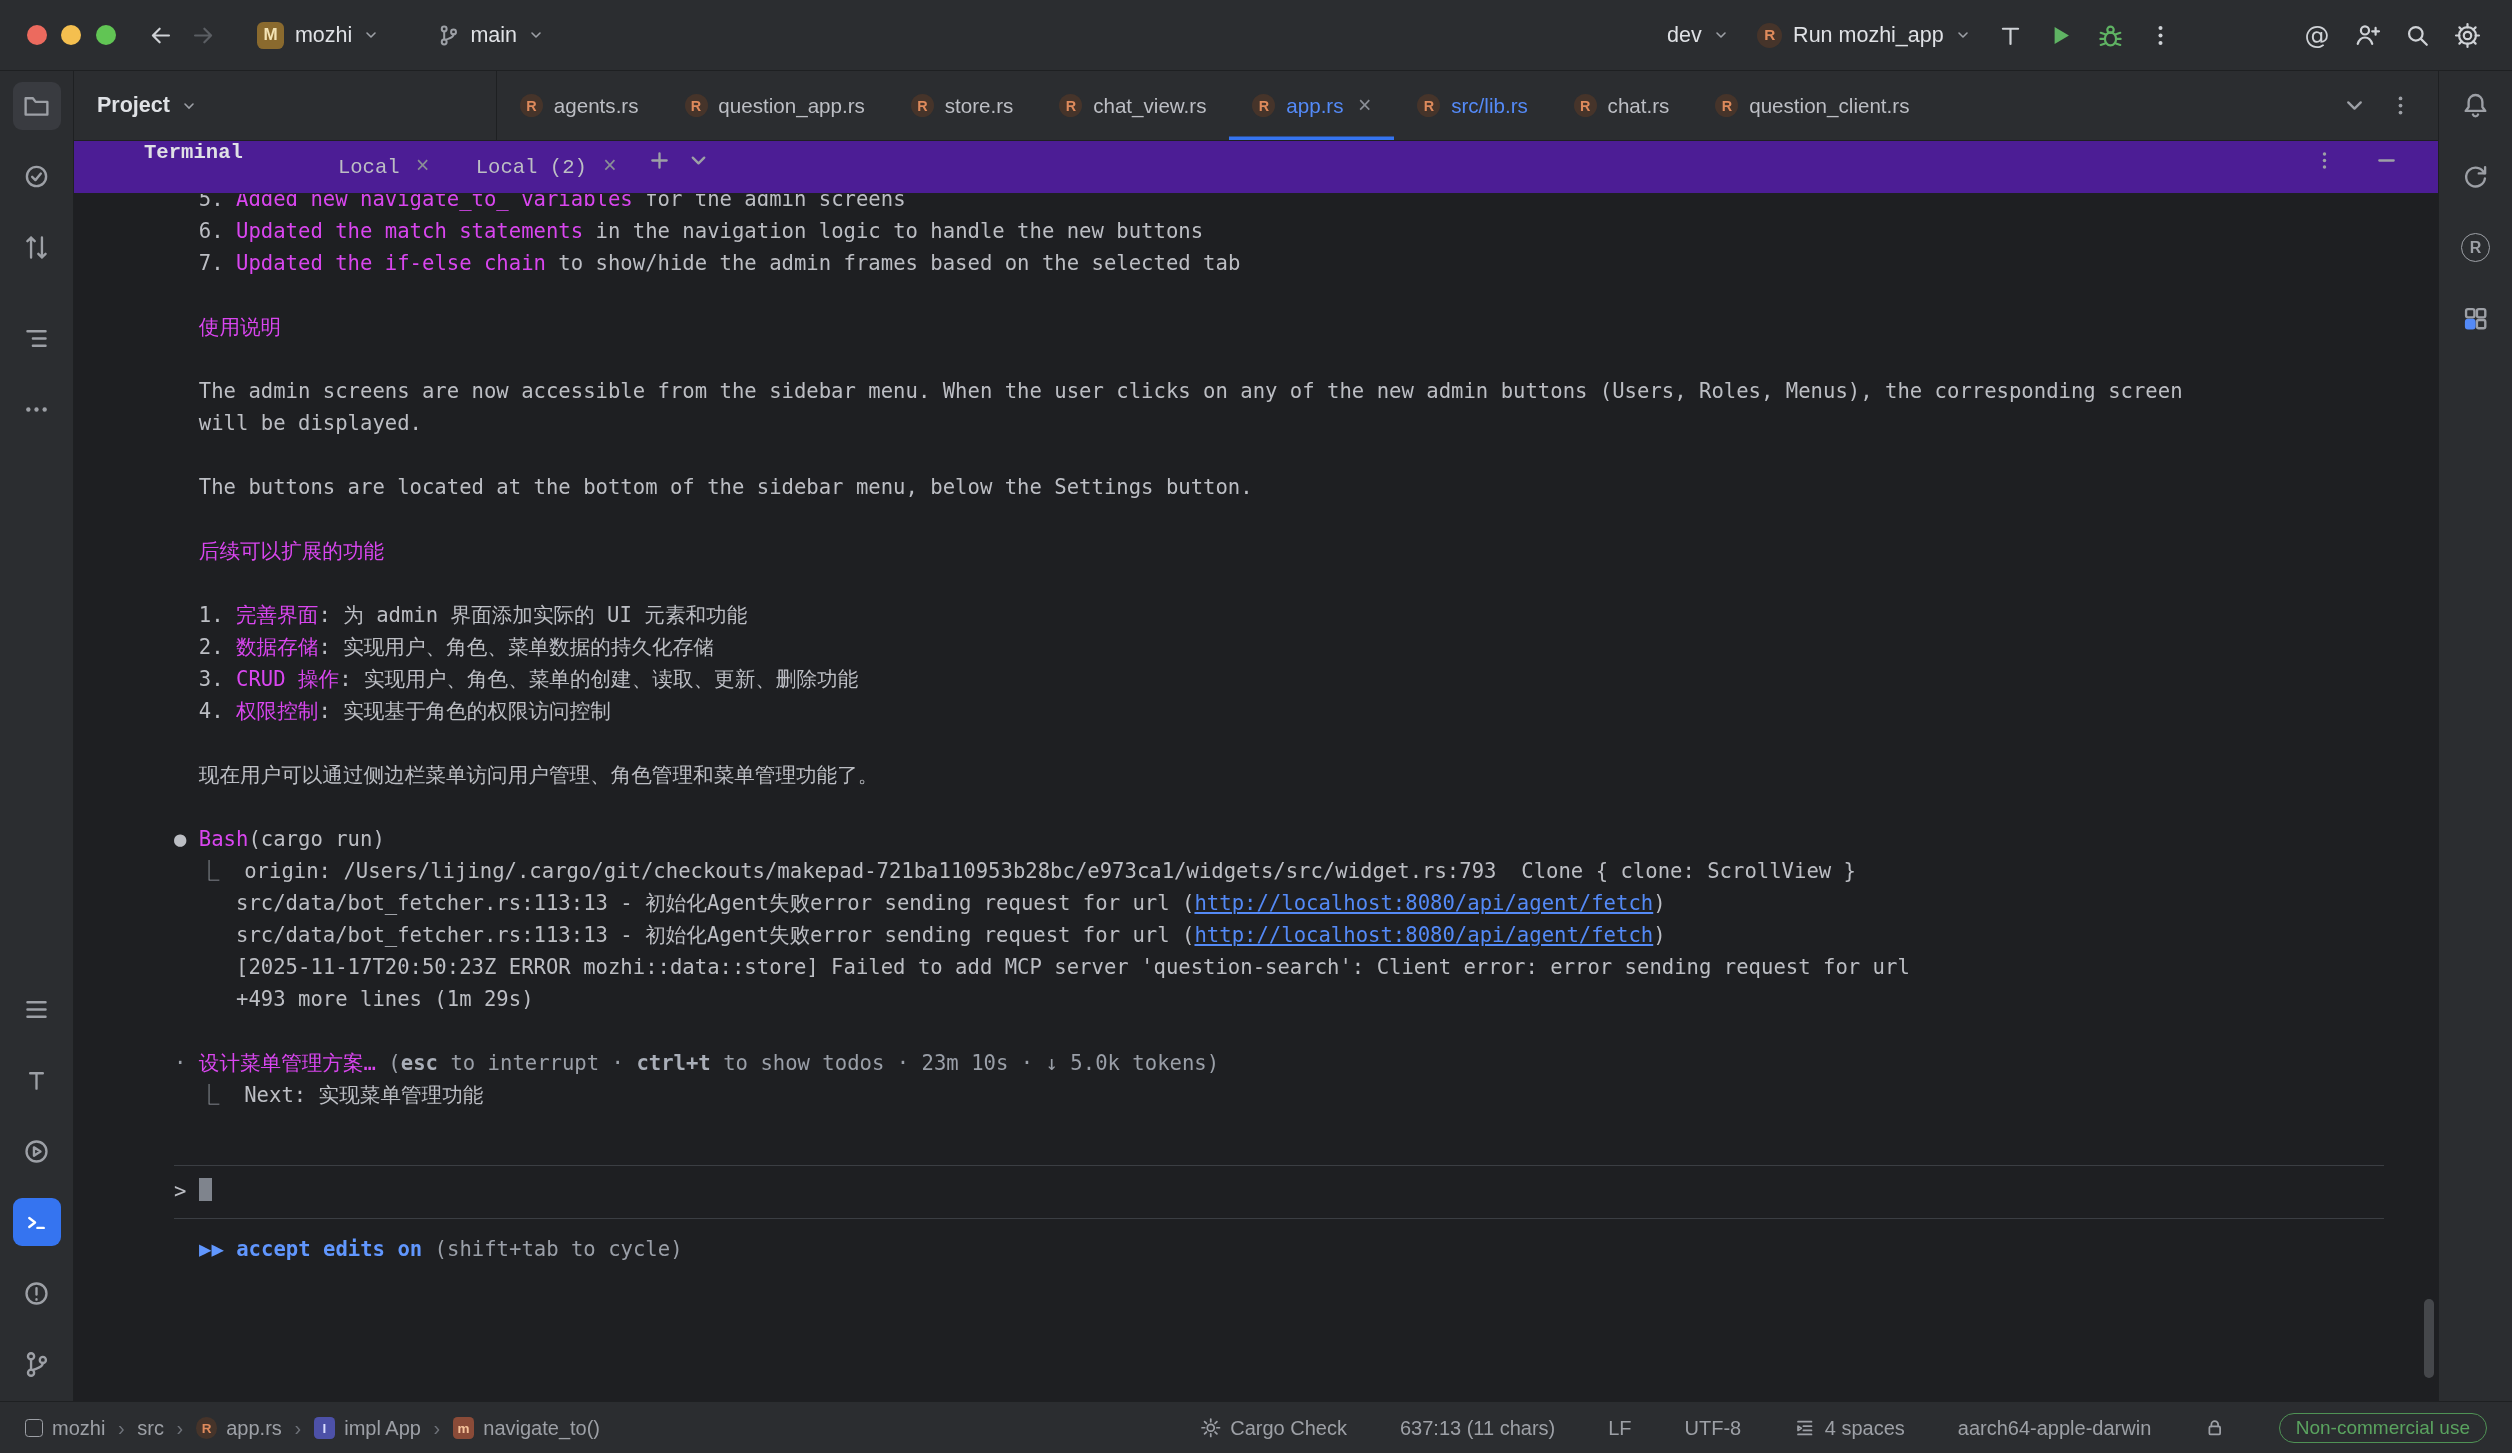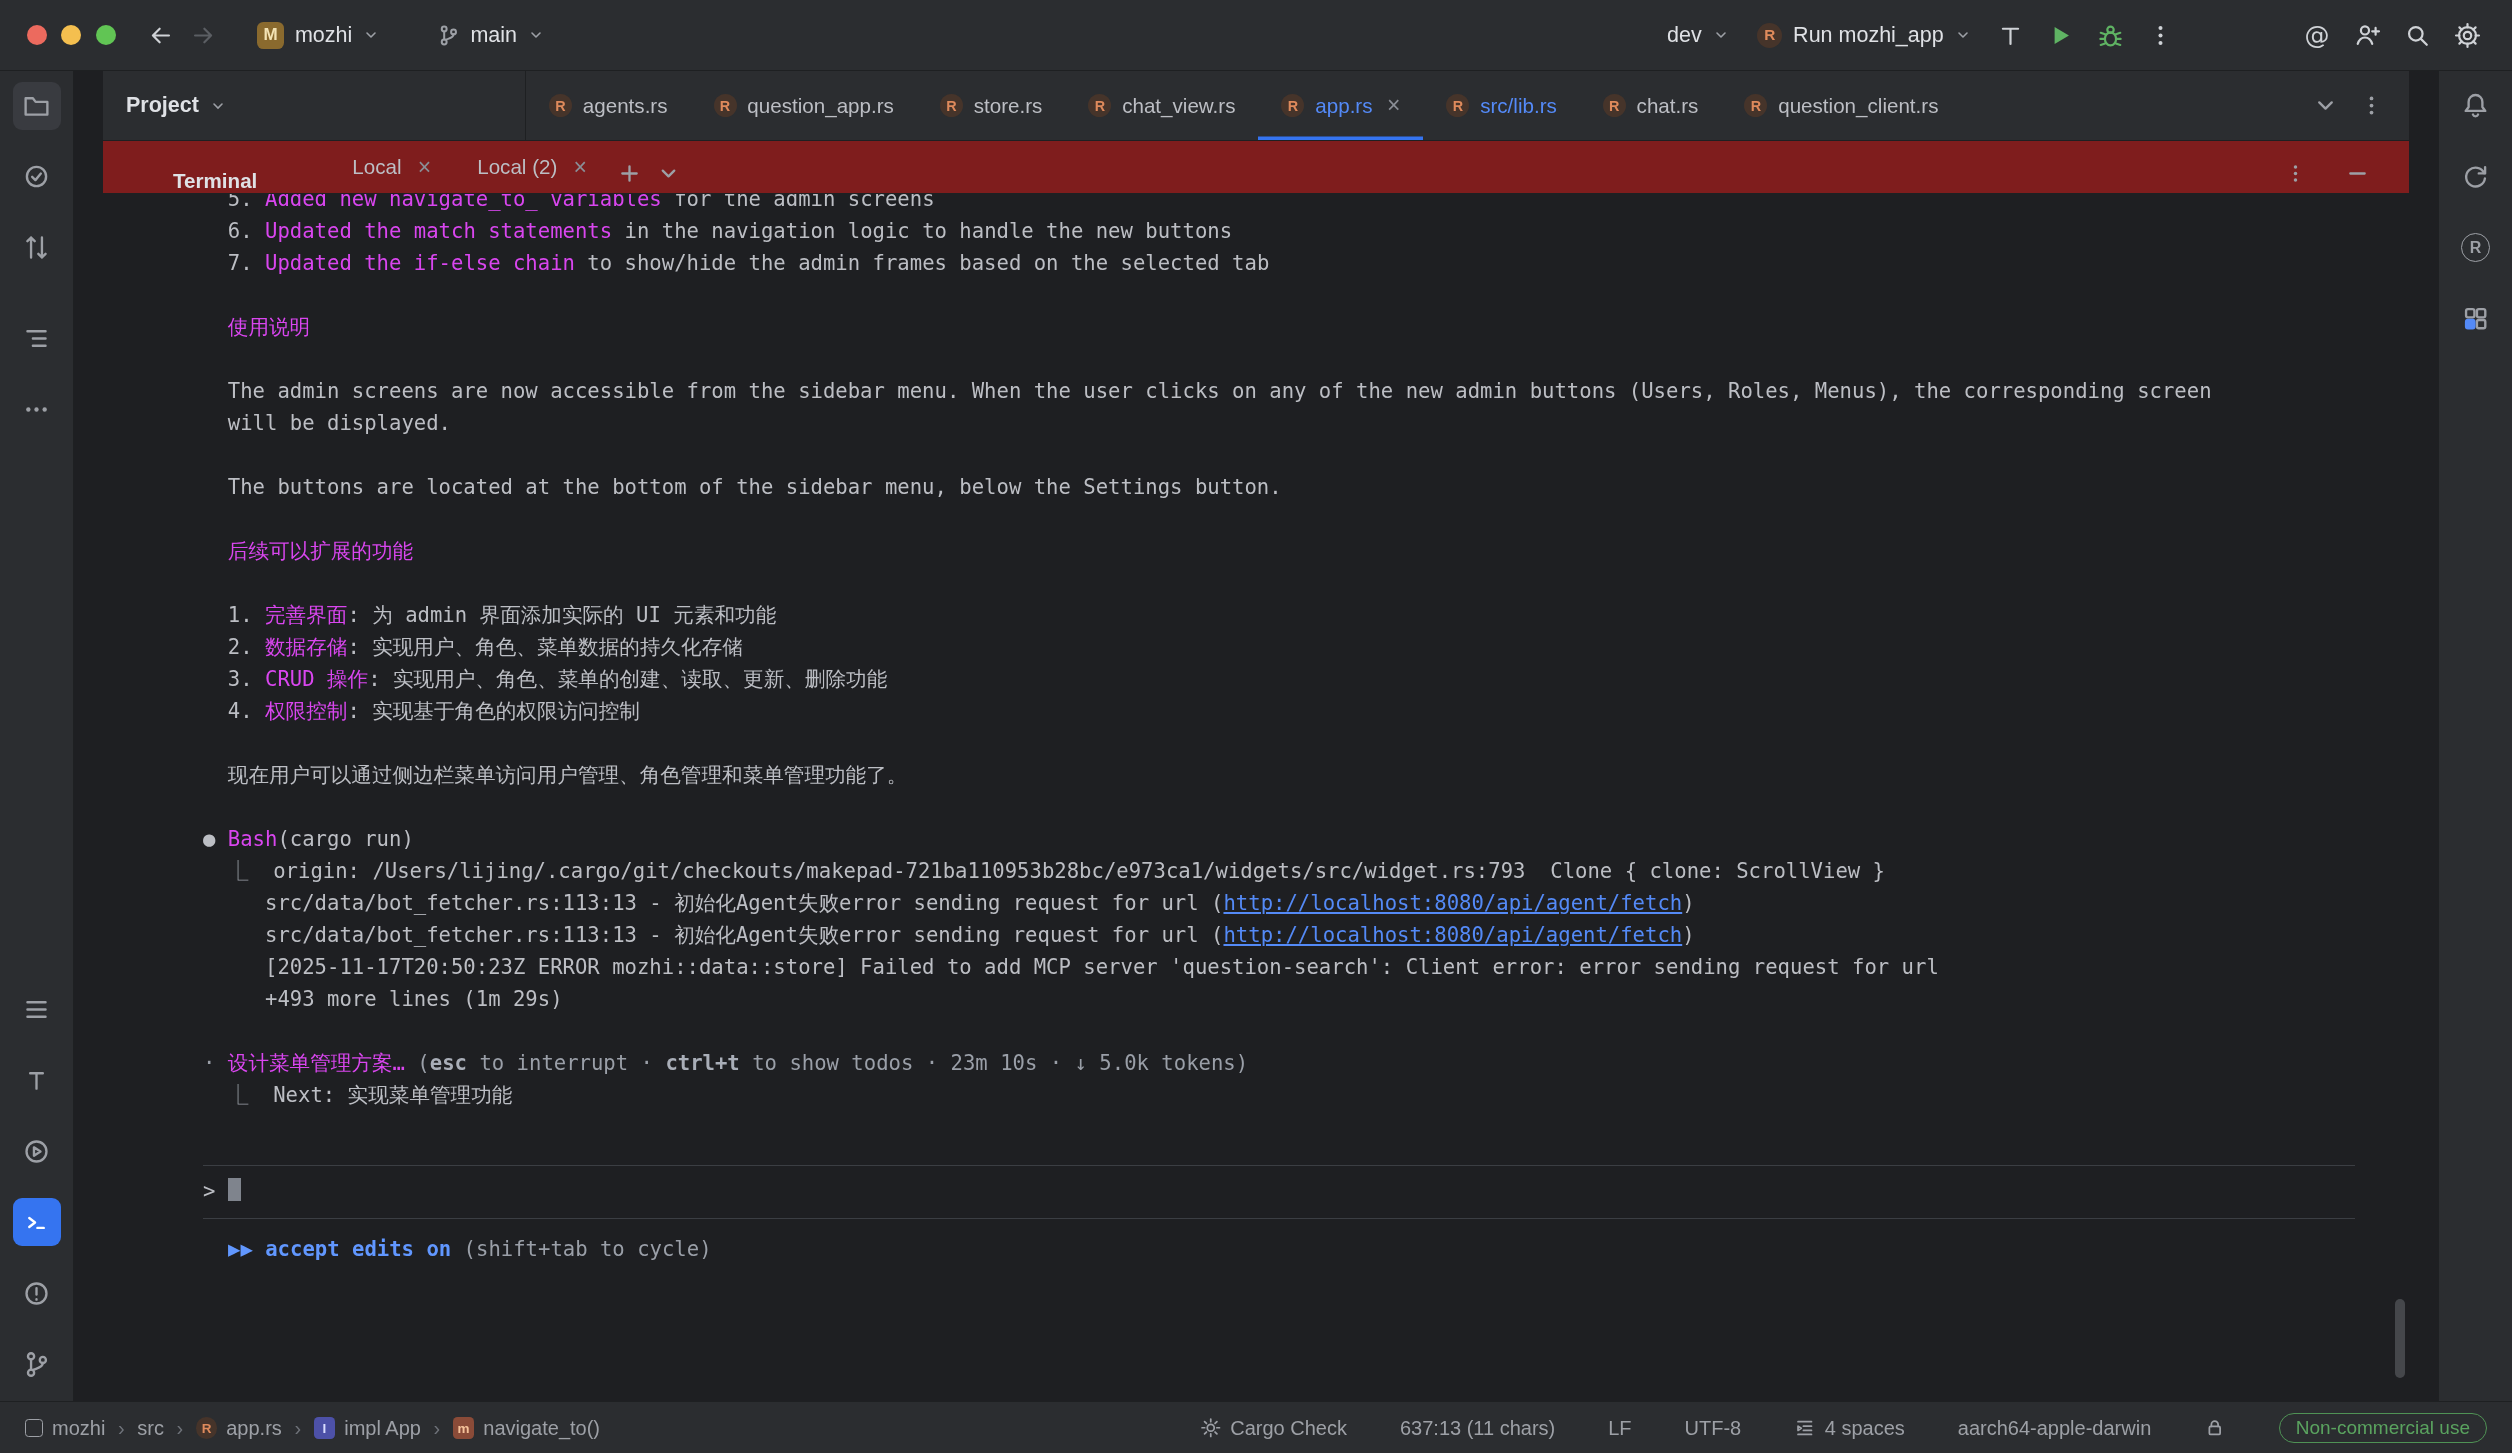--- a/index.html
+++ b/index.html
@@ -40,21 +40,21 @@
   .branch-ico { width: 23px; height: 23px; fill: none; stroke: #9da0a6; stroke-width: 1.4; stroke-linecap: round; }
   .rust-badge {
     width: 25px; height: 25px; border-radius: 50%; background: #46342a; color: #e08b5c;
     font-weight: 700; font-size: 15.3px; display: flex; align-items: center; justify-content: center;
   }
   .tb-right { margin-left: auto; display: flex; align-items: center; padding-right: 23px; gap: 7.2px; }
   .tb-gap { width: 99px; }
   .at-glyph { font-size: 25px; color: #cfd2d6; font-family: "DejaVu Sans", sans-serif; }
 
   
-  .main { flex: 1; display: flex; min-height: 0; gap: 29px; }
+  .main { flex: 1; display: flex; min-height: 0; }
   .left-strip, .right-strip {
     width: 74px; background: #2b2d30; display: flex; flex-direction: column; align-items: center;
     padding: 10.8px 0 12.6px; gap: 23px; flex: none;
   }
   .left-strip { border-right: 0.9px solid #1e2022; }
   .right-strip { border-left: 0.9px solid #1e2022; }
   .strip-btn {
     width: 48px; height: 48px; border-radius: 9px; border: 0; background: transparent;
     display: flex; align-items: center; justify-content: center; flex: none;
   }
@@ -89,22 +89,22 @@
     font-family: "Liberation Sans", sans-serif;
   }
   .tab-close { color: #8a8e96; font-size: 23px; line-height: 1; margin-left: 3.6px; }
   .nav-right { margin-left: auto; display: flex; align-items: center; gap: 7.2px; padding-right: 18px; }
   .nr-btn { width: 39px; height: 39px; border: 0; background: transparent; border-radius: 7.2px; display: flex; align-items: center; justify-content: center; }
   .nr-btn svg { width: 25px; height: 25px; fill: none; stroke: #9da0a6; stroke-width: 1.5; stroke-linecap: round; stroke-linejoin: round; }
   .nr-btn svg circle.fill { fill: #9da0a6; stroke: none; }
 
   
   .term-header {
-    height: 53px; background: #7f1d1d; border-bottom: 0.9px solid #1e2022;
-    display: flex; align-items: flex-end; padding: 0 32px 0 70px; flex: none;
+    height: 53px; background: #4c1d95; border-bottom: 0.9px solid #1e2022;
+    display: flex; align-items: flex-start; padding: 0 32px 0 70px; flex: none; font-family: Liberation Mono, monospace;
   }
   .term-title { font-size: 20.6px; font-weight: 700; color: #dfe1e5; margin-right: 72px; }
   #term-tabs { display: flex; align-items: stretch; height: 100%; }
   .term-tab { display: flex; align-items: center; gap: 12.6px; font-size: 20.6px; color: #bcbec4; padding: 0 23px; }
   .th-btn { width: 39px; height: 39px; border: 0; background: transparent; border-radius: 7.2px; display: flex; align-items: center; justify-content: center; }
   .th-btn svg { width: 23px; height: 23px; fill: none; stroke: #9da0a6; stroke-width: 1.6; stroke-linecap: round; stroke-linejoin: round; }
   .th-btn svg circle.fill { fill: #9da0a6; stroke: none; }
   .term-right { margin-left: auto; display: flex; gap: 23px; }
 
   

